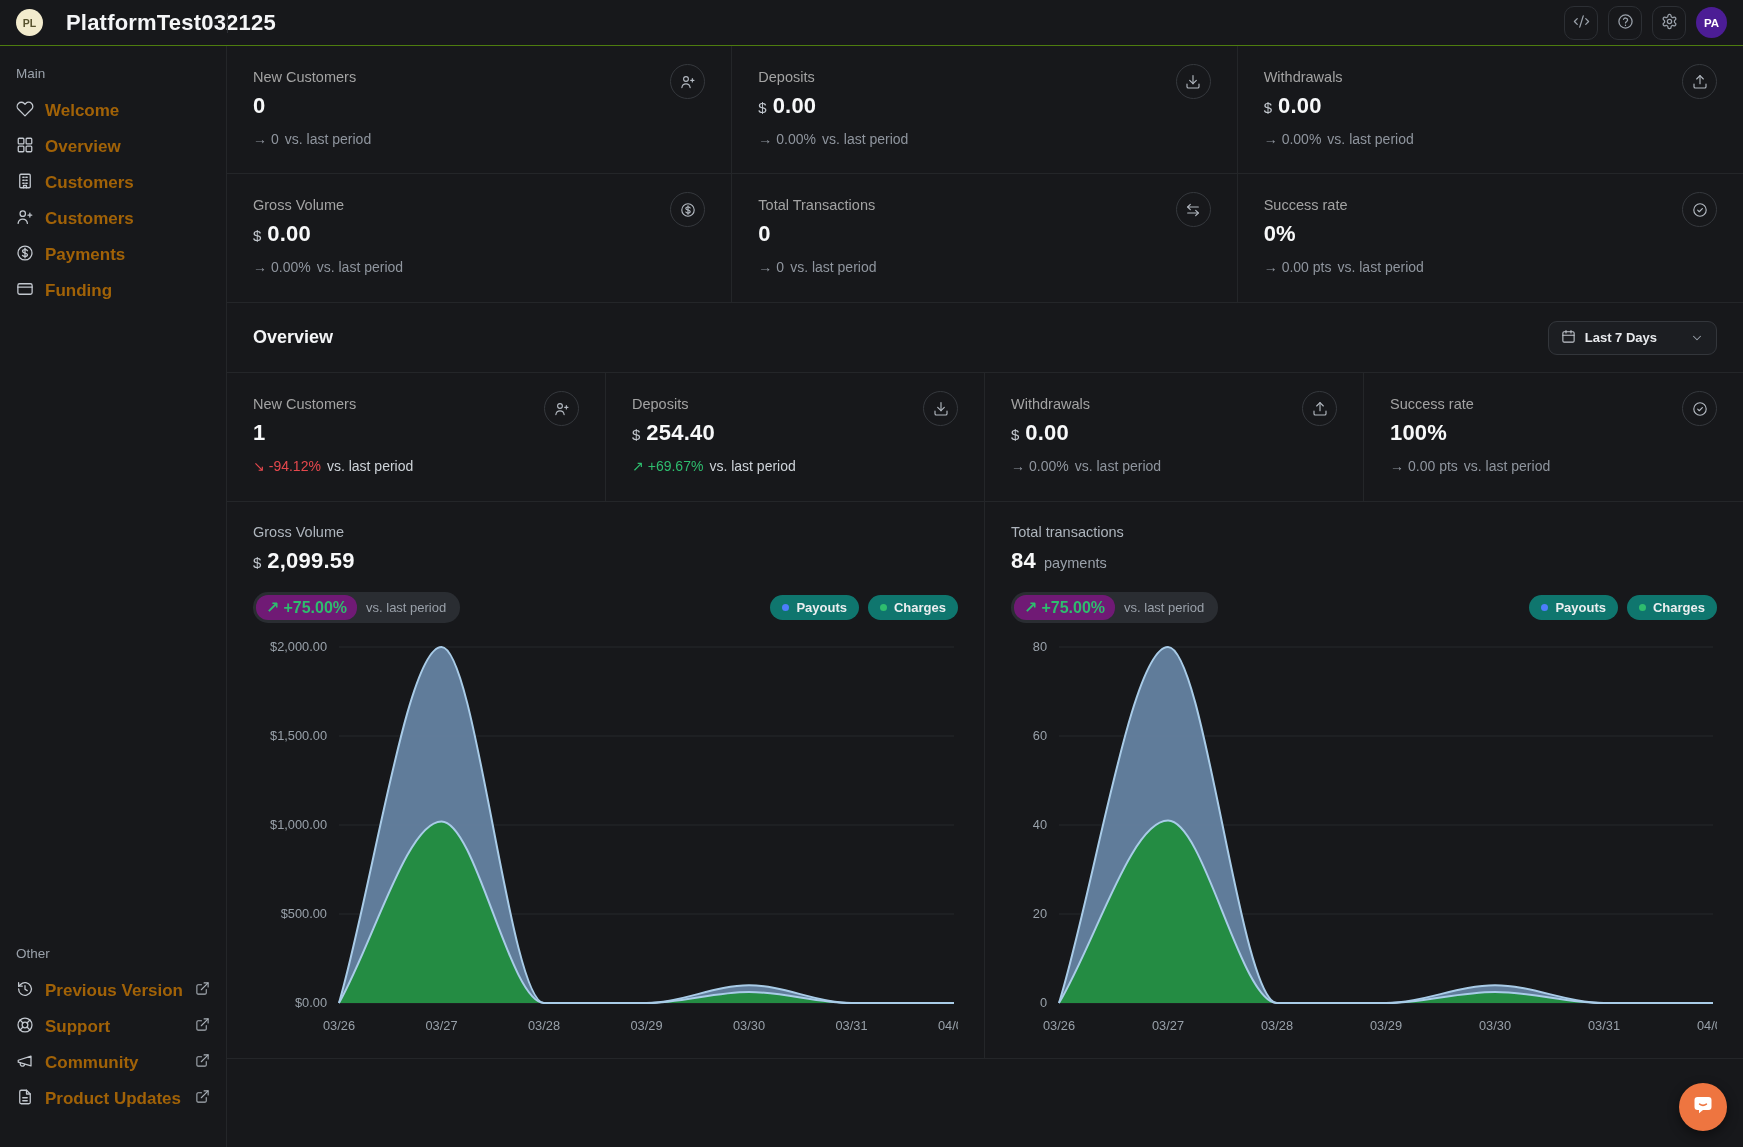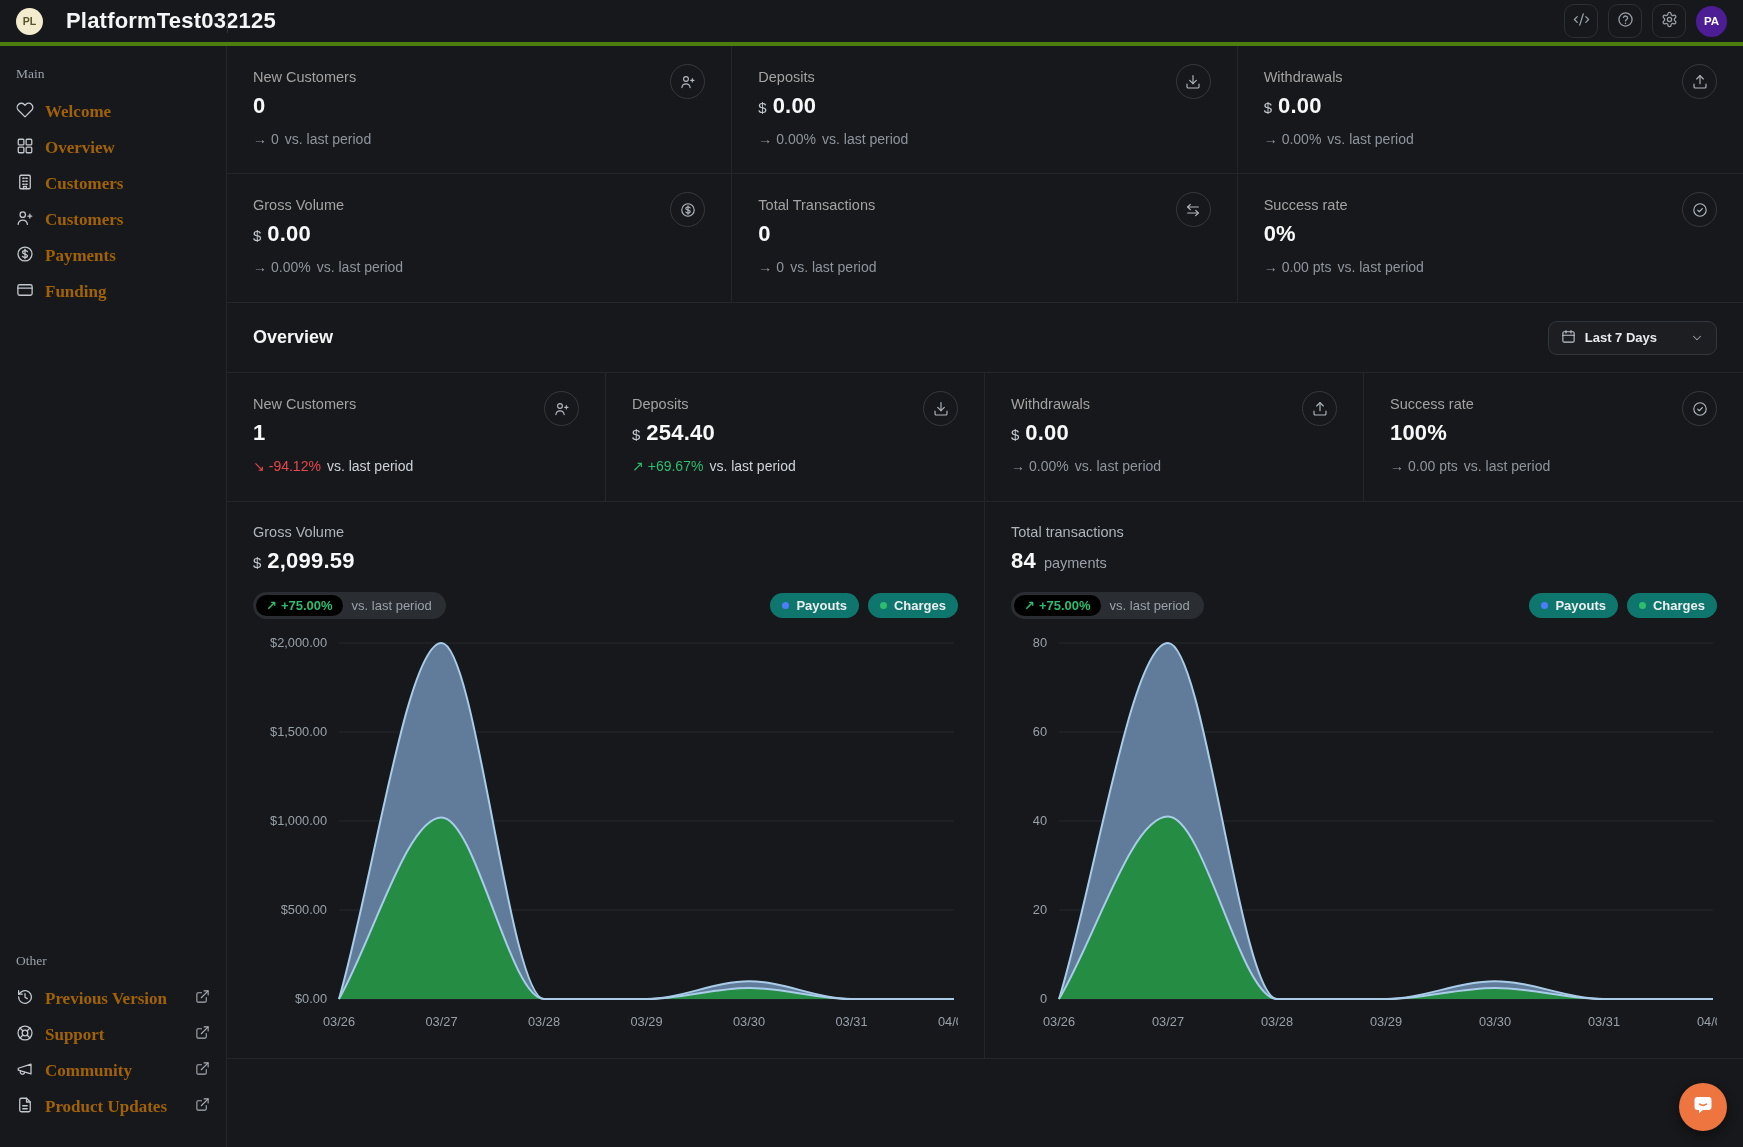--- a/index.html
+++ b/index.html
@@ -6,21 +6,21 @@
   html,body { background:#0f1012; }
   .app {
     position:relative; width:1743px; height:1147px;
     background:#17181b; color:#e8eaed;
     font-family:"Liberation Sans","DejaVu Sans",sans-serif;
     overflow:hidden;
   }
   
   .topbar {
     height:46px; display:flex; align-items:center;
-    padding:0 16px; border-bottom:4px solid #4d7c0f; position:relative;
+    padding:0 16px; border-bottom:1px solid #4d7c0f; position:relative;
   }
   .topbar-divider { position:absolute; left:227px; top:13px; width:1px; height:20px; background:#2e3136; }
   .org-avatar {
     width:27px; height:27px; border-radius:50%; background:#f2ebcd; color:#56512d;
     display:flex; align-items:center; justify-content:center;
     font-size:10.5px; font-weight:700; flex:0 0 auto;
   }
   .org-name { margin-left:23px; font-size:22px; font-weight:700; color:#f4f5f7; letter-spacing:.2px;text-align:right; }
   .topbar-right { margin-left:auto; display:flex; align-items:center; gap:10px; }
   .icon-btn {
@@ -29,21 +29,21 @@
   }
   .icon-btn svg { width:17px; height:17px; }
   .user-avatar {
     width:31px; height:31px; border-radius:50%; background:#4c1d95; color:#fff;
     display:flex; align-items:center; justify-content:center; font-size:11.5px; font-weight:700; cursor:pointer;
   }
   
   .body-row { display:flex; height:1101px; }
   .sidebar {
     width:227px; flex:0 0 auto; border-right:1px solid #242629;
-    display:flex; flex-direction:column; padding:14px 10px 22px 10px;font-family:Liberation Serif, serif;
+    display:flex; flex-direction:column; padding:14px 10px 30px 10px;
   }
   .nav-label { font-size:13.5px; color:#9aa1aa; padding:6px 6px 12px 6px; }
   .nav-item {
     display:flex; align-items:center; gap:11px; height:36px; padding:0 6px;
     border-radius:8px; cursor:pointer; color:#a16207; font-size:17px; font-weight:600;
   }
   .nav-item svg { width:18px; height:18px; color:#c3c8cf; flex:0 0 auto; }
   .nav-item .ext { margin-left:auto; }
   .nav-item .ext svg { width:15px; height:15px; color:#aab0b8; }
   .nav-spacer { flex:1; }
@@ -91,21 +91,21 @@
   
   .charts { display:grid; grid-template-columns:1fr 1fr; height:557px; border-bottom:1px solid #242629; }
   .chart-cell { padding:22px 26px 0 26px; }
   .chart-cell:first-child { border-right:1px solid #242629; }
   .chart-title { font-size:14.5px; color:#aeb5bd; }
   .chart-value-row { display:flex; align-items:baseline; margin-top:8px; }
   .chart-suffix { font-size:14.5px; color:#9aa1aa; margin-left:8px; }
   .chart-suffix:empty { display:none; }
   .badge-row { display:flex; align-items:center; justify-content:space-between; margin-top:18px; }
   .trend-badge { display:inline-flex; align-items:center; background:#2a2d32; border-radius:15px; padding:3px; }
-  .trend-chip { background:#000000; border-radius:12px; padding:3px 10px; font-size:13px; font-weight:600; color:#2ebd6e; }
+  .trend-chip { background:#701a75; border-radius:12px; padding:3px 10px; font-size:16px; font-weight:600; color:#2ebd6e; }
   .trend-chip .arrow { margin-right:4px; }
   .trend-badge .vs { font-size:13px; color:#9aa1aa; padding:0 11px 0 9px; }
   .legend { display:flex; gap:9px; }
   .legend-pill {
     display:flex; align-items:center; gap:7px; background:#0f766e; border-radius:15px;
     padding:5px 12px; cursor:pointer;
   }
   .legend-pill .dot { width:7px; height:7px; border-radius:50%; }
   .dot-payouts { background:#4d7dfc; }
   .dot-charges { background:#2ebd6e; }

